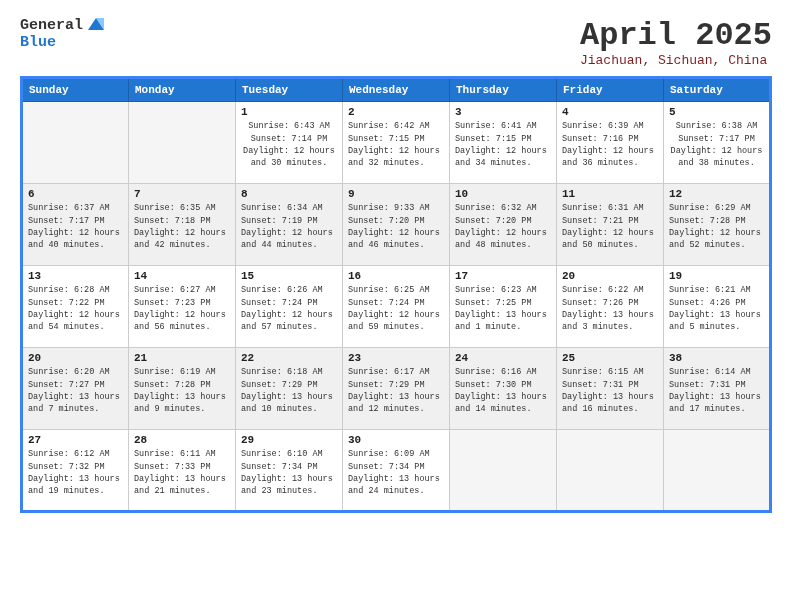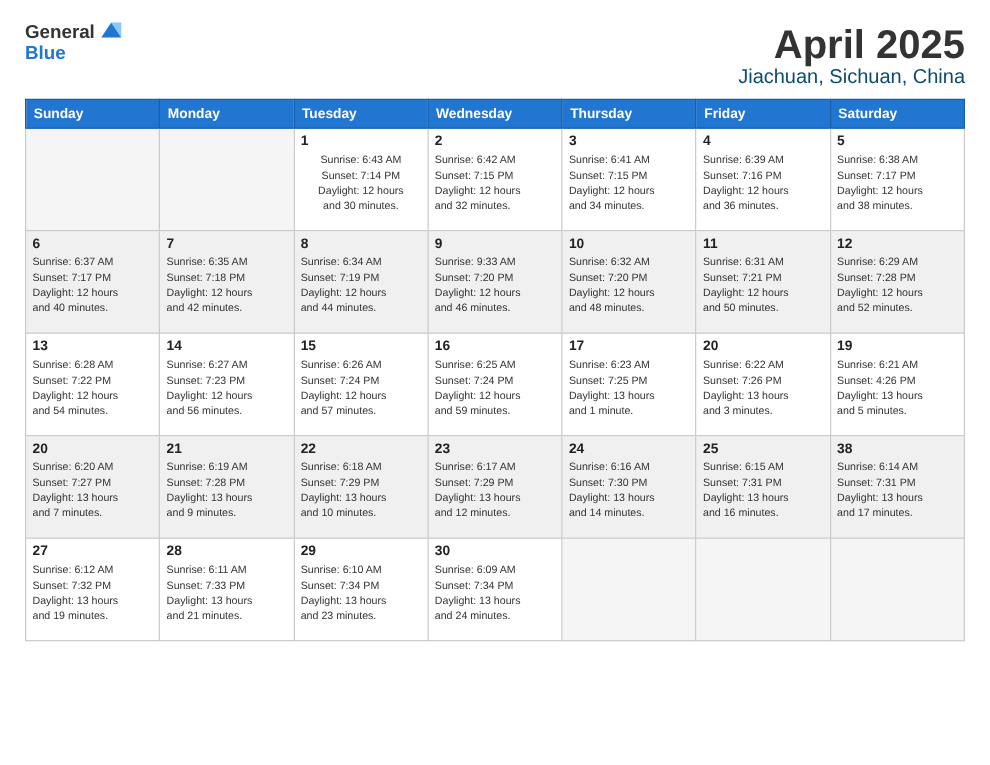--- a/index.html
+++ b/index.html
@@ -8,55 +8,55 @@
       background: #fff;
       width: 792px;
       height: 612px;
       overflow: hidden;
     }
     .page {
       width: 792px;
       height: 612px;
       background: #fff;
       padding: 18px 20px 12px 20px;
+      font-family: Liberation Mono, monospace;
     }
     .header {
       display: flex;
       justify-content: space-between;
       align-items: flex-start;
       margin-bottom: 8px;
     }
     .logo {
       display: flex;
       align-items: center;
       gap: 0;
     }
     .logo-text {
       font-size: 15px;
       font-weight: bold;
       color: #333;
       line-height: 1.1;
     }
     .title-block {
-      text-align: right;
     }
     .month-title {
       font-size: 32px;
       font-weight: bold;
       color: #333;
       line-height: 1.1;
     }
     .location {
-      font-size: 16px;
-      color: #0c4a6e;
+      font-size: 13px;
+      color: #7f1d1d;
     }
     .calendar {
       width: 100%;
       border-collapse: collapse;
-      border: 1px solid #3b82f6;
+      border: 3px solid #3b82f6;
       font-size: 9.5px;
     }
     .calendar th {
       background: #2176d2;
       color: #fff;
       text-align: left;
       padding: 5px 6px;
       font-size: 11px;
       font-weight: bold;
       border: 1px solid #1a5faa;
@@ -151,21 +151,21 @@
           </td>
           <td>
             <span class="day-number">4</span>
             <div class="day-info" style="white-space: pre-line;">Sunrise: 6:39 AM
 Sunset: 7:16 PM
 Daylight: 12 hours
 and 36 minutes.</div>
           </td>
           <td>
             <span class="day-number">5</span>
-            <div class="day-info" style="white-space: pre-line;">Sunrise: 6:38 AM
+            <div class="day-info" style="white-space: pre-line; text-align: center;">Sunrise: 6:38 AM
 Sunset: 7:17 PM
 Daylight: 12 hours
 and 38 minutes.</div>
           </td>
         </tr>
         <tr class="row-shaded">
           <td>
             <span class="day-number">6</span>
             <div class="day-info" style="white-space: pre-line;">Sunrise: 6:37 AM
 Sunset: 7:17 PM

